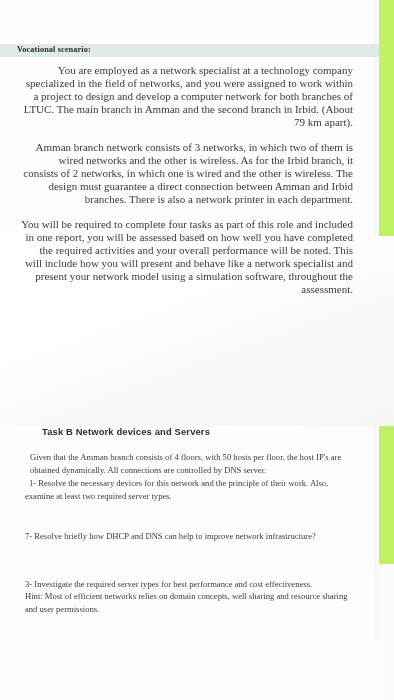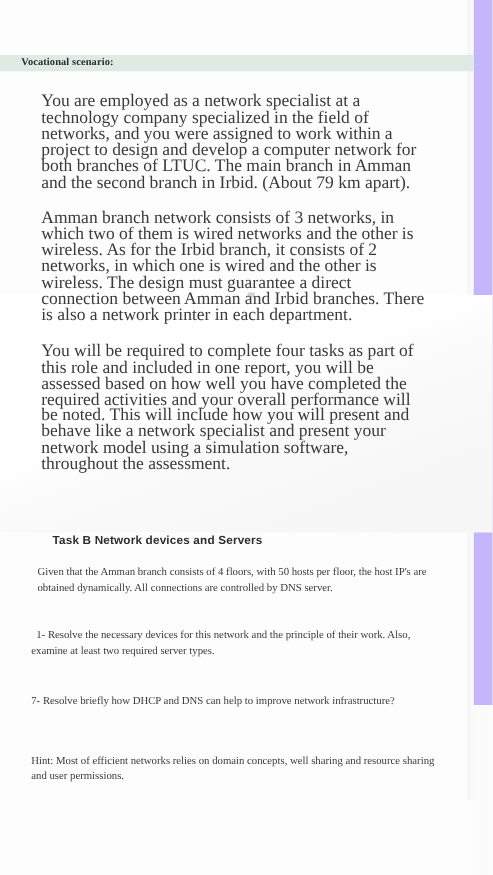--- a/index.html
+++ b/index.html
@@ -12,21 +12,21 @@
     overflow: hidden;
     background: #fbfbfb;
     font-family: "Liberation Serif", serif;
     -webkit-font-smoothing: antialiased;
   }
 
   #page {
     position: relative;
     width: 394px;
     height: 564px;
-    background: #c4b5fd;
+    background: #bef264;
   }
 
   
   .sheet {
     position: absolute;
     left: 0;
     top: 0;
     width: 379px;
     height: 700px;
     background: #fdfdfd;
@@ -79,25 +79,25 @@
     color: #2b2b2b;
     letter-spacing: 0.1px;
   }
 
   .scenario-body {
     padding: 3px 22px 0 17px;
   }
 
   .para {
     font-family: "Liberation Serif", serif;
-    font-size: 14px;
+    font-size: 11px;
     line-height: 12.9px;
     color: #3a3a3e;
-    margin: 16px;
-    text-align: left;
+    margin: 4px;
+    text-align: right;
   }
 
   .para + .para {
     margin-top: 12.6px;
   }
 
   
   .speck {
     position: absolute;
     left: 198px;
@@ -128,21 +128,21 @@
   }
 
   .task-intro {
     padding: 13px 24px 0 30px;
   }
 
   .task-item {
     padding: 0 24px 0 25px;
   }
 
-  .task-item.item-1  { margin-top: 24px; }
+  .task-item.item-1  { }
   .task-item.item-2  { margin-top: 27px; }
   .task-item.item-3  { margin-top: 35px; }
 
   .item-line {
     font-family: "Liberation Serif", serif;
     font-size: 8.6px;
     line-height: 12.9px;
     color: #3a3a3e;
     margin: 0;
   }
@@ -185,18 +185,19 @@
 
     <div class="task-item item-1">
       <p class="item-line indent-first">1- Resolve the necessary devices for this network and the principle of their work. Also, examine at least two required server types.</p>
     </div>
 
     <div class="task-item item-2">
       <p class="item-line">7- Resolve briefly how DHCP and DNS can help to improve network infrastructure?</p>
     </div>
 
     <div class="task-item item-3">
+      <p class="item-line">3- Investigate the required server types for best performance and cost effectiveness.</p>
       <p class="item-line">Hint: Most of efficient networks relies on domain concepts, well sharing and resource sharing and user permissions.</p>
     </div>
 
   </div>
 
 </div>
 
 </body></html>

